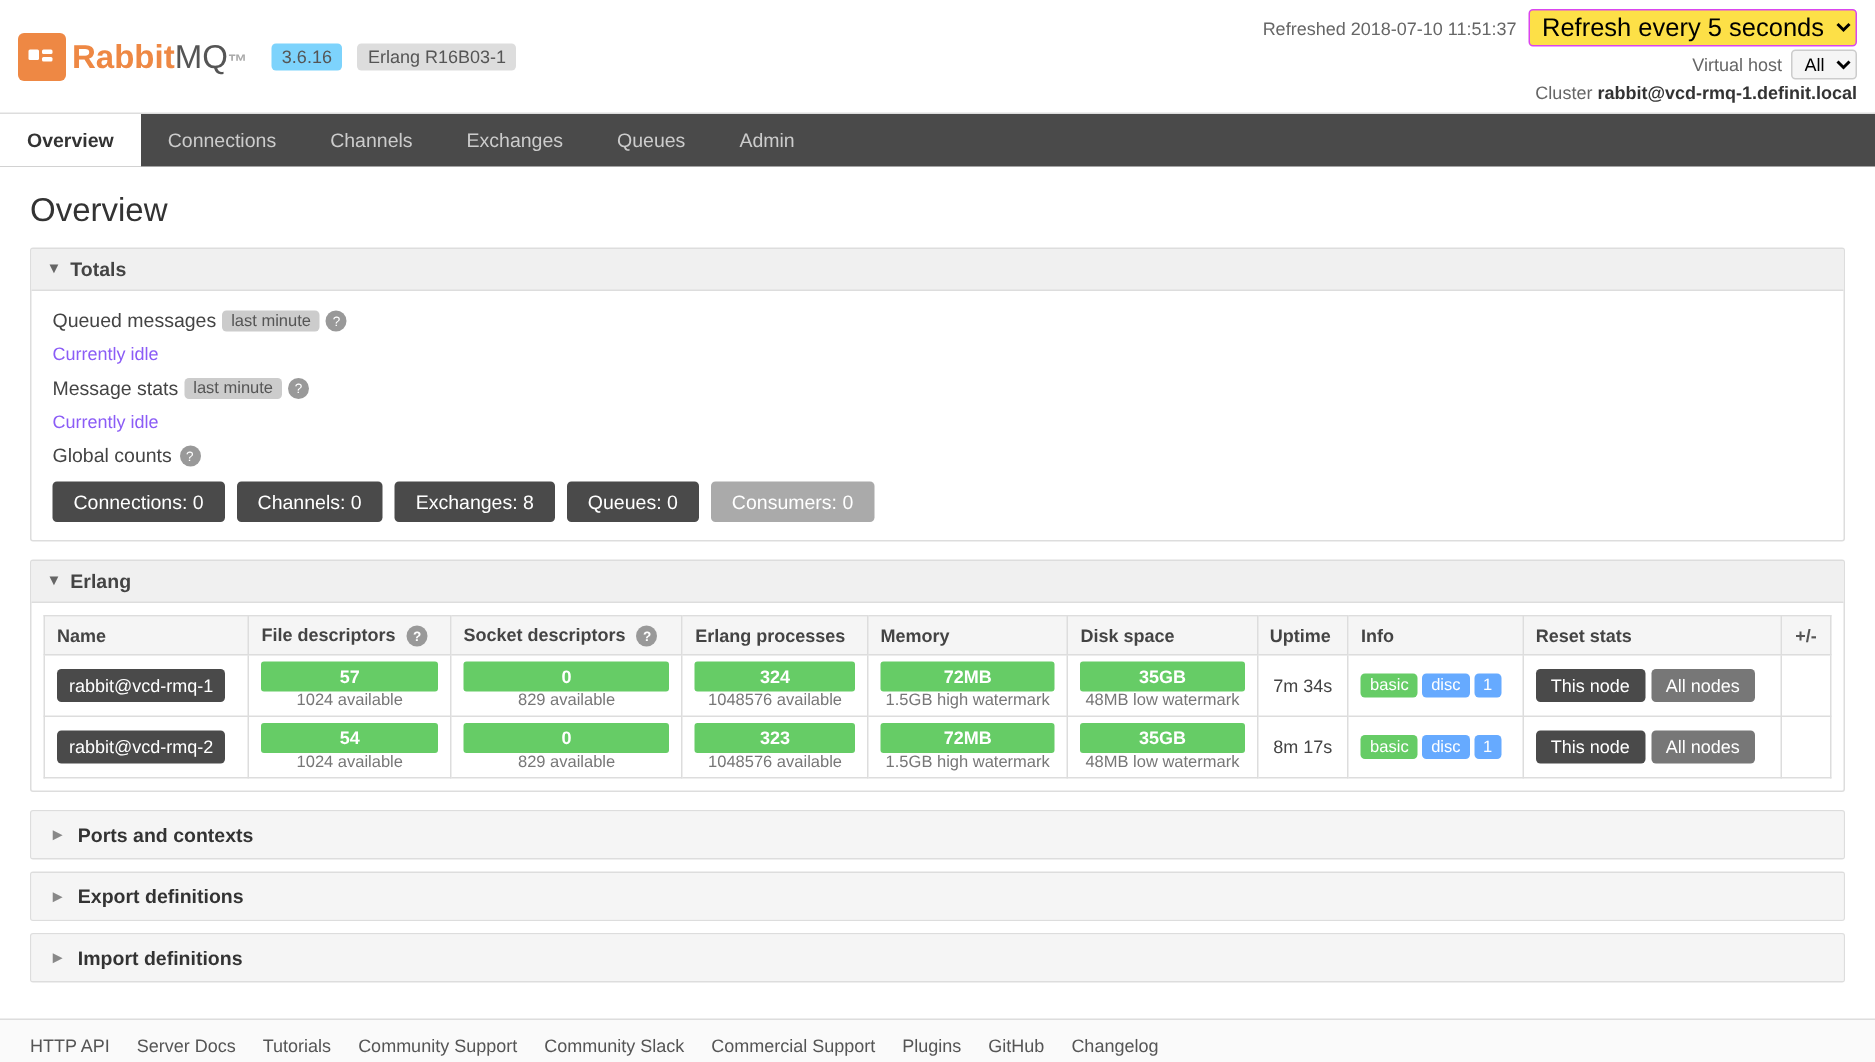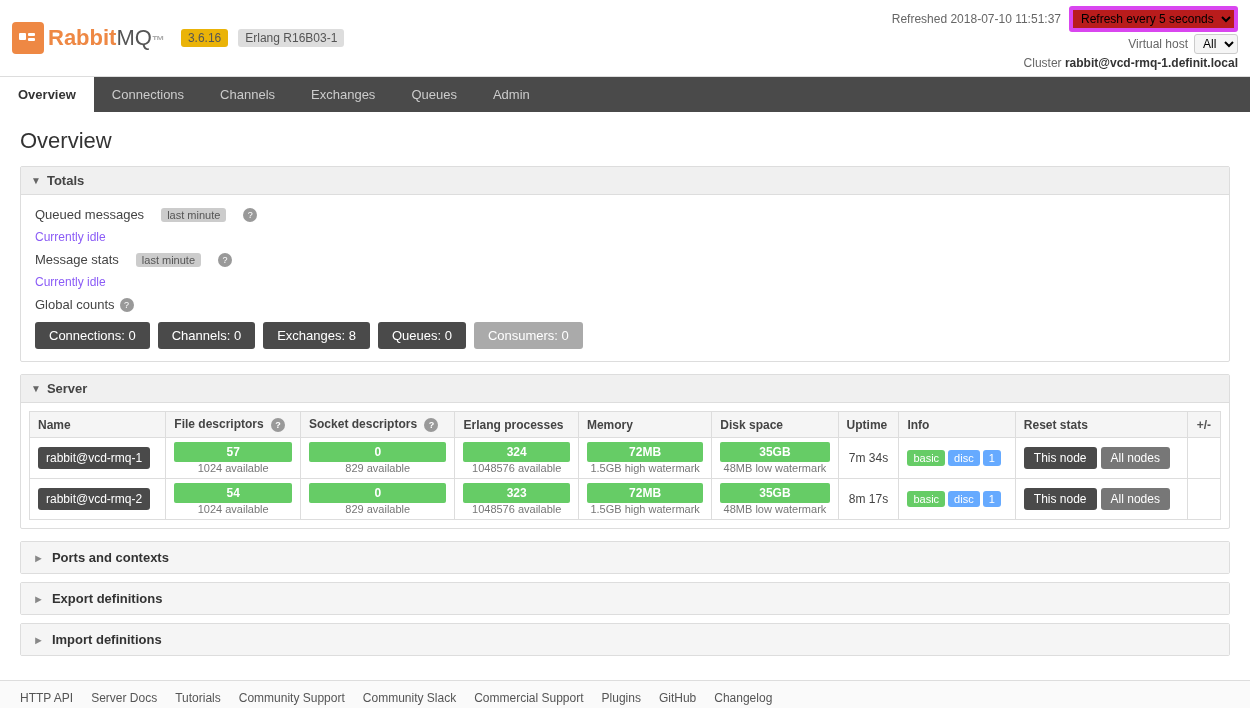--- a/index.html
+++ b/index.html
@@ -4,25 +4,25 @@
   <style>
     * { box-sizing: border-box; margin: 0; padding: 0; }
     body { font-family: Arial, Helvetica, sans-serif; font-size: 13px; color: #333; background: #fff; }
 
     
     .top-bar { display: flex; align-items: center; padding: 6px 12px; border-bottom: 1px solid #ddd; background: #fff; }
     .logo { display: flex; align-items: center; gap: 4px; }
     .logo-icon { background: #e84; width: 32px; height: 32px; border-radius: 4px; display: flex; align-items: center; justify-content: center; color: white; font-weight: bold; font-size: 16px; }
     .logo-text { font-size: 22px; font-weight: normal; color: #555; }
     .logo-text span { color: #e84; font-weight: bold; }
-    .version-badge { background: #eab308; border-radius: 3px; padding: 2px 7px; font-size: 12px; color: #555; margin-left: 12px; }
+    .version-badge { background: #7dd3fc; border-radius: 3px; padding: 2px 7px; font-size: 12px; color: #555; margin-left: 12px; }
     .erlang-badge { background: #ddd; border-radius: 3px; padding: 2px 7px; font-size: 12px; color: #555; margin-left: 6px; }
     .top-right { margin-left: auto; text-align: right; }
     .refresh-row { display: flex; align-items: center; gap: 8px; font-size: 12px; color: #666; justify-content: flex-end; }
-    .refresh-select { border: 4px solid #d946ef; border-radius: 3px; padding: 1px 4px; font-size: 12px; background: #b91c1c; }
+    .refresh-select { border: 1px solid #d946ef; border-radius: 3px; padding: 1px 4px; font-size: 17px; background: #fde047; }
     .vhost-row { display: flex; align-items: center; gap: 6px; font-size: 12px; color: #666; justify-content: flex-end; margin-top: 2px; }
     .vhost-select { border: 1px solid #ccc; border-radius: 3px; padding: 1px 4px; font-size: 12px; background: #f5f5f5; }
     .cluster-row { font-size: 12px; color: #666; text-align: right; margin-top: 2px; }
     .cluster-name { color: #333; font-weight: bold; }
     .user-row { display: flex; align-items: center; gap: 6px; font-size: 12px; color: #666; justify-content: flex-end; margin-top: 2px; }
     .username { font-weight: bold; color: #333; }
     .logout-btn { background: #555; color: white; border: none; border-radius: 3px; padding: 2px 8px; font-size: 12px; cursor: pointer; }
 
     
     .nav-bar { background: #4a4a4a; display: flex; }
@@ -34,21 +34,21 @@
     .page-title { font-size: 22px; font-weight: normal; color: #333; margin-bottom: 12px; }
 
     
     .section { border: 1px solid #ddd; margin-bottom: 12px; border-radius: 2px; }
     .section-header { background: #f0f0f0; padding: 6px 10px; display: flex; align-items: center; gap: 6px; cursor: pointer; border-bottom: 1px solid #ddd; }
     .section-header .arrow { color: #666; font-size: 10px; }
     .section-title { font-size: 13px; font-weight: bold; color: #444; }
     .section-body { padding: 12px 14px; }
 
     
-    .totals-row { margin-bottom: 8px; display: flex; align-items: center; gap: 17px; }
+    .totals-row { margin-bottom: 8px; display: flex; align-items: center; gap: 4px; }
     .totals-label { font-size: 13px; color: #444; }
     .tag-badge { background: #ccc; border-radius: 3px; padding: 1px 6px; font-size: 11px; color: #555; }
     .help-icon { background: #999; color: white; border-radius: 50%; width: 14px; height: 14px; display: inline-flex; align-items: center; justify-content: center; font-size: 9px; cursor: pointer; }
     .idle-text { font-size: 12px; color: #8b5cf6; margin-bottom: 8px; margin-top: 2px; }
 
     
     .counts-row { display: flex; gap: 8px; margin-top: 10px; flex-wrap: wrap; }
     .count-btn { background: #4a4a4a; color: white; border: none; border-radius: 3px; padding: 6px 14px; font-size: 13px; cursor: pointer; }
 
     
@@ -158,21 +158,21 @@
         <button class="count-btn">Exchanges: 8</button>
         <button class="count-btn">Queues: 0</button>
         <button class="count-btn" style="background:#aaa;">Consumers: 0</button>
       </div>
     </div>
   </div>
 
   <div class="section">
     <div class="section-header">
       <span class="arrow">▼</span>
-      <span class="section-title">Server</span>
+      <span class="section-title">Erlang</span>
     </div>
     <div class="section-body" style="padding: 8px;">
       <table class="nodes-table">
         <thead>
           <tr>
             <th>Name</th>
             <th>
               <span>File descriptors</span>
               <span class="help-icon" style="margin-left:4px;">?</span>
             </th>

